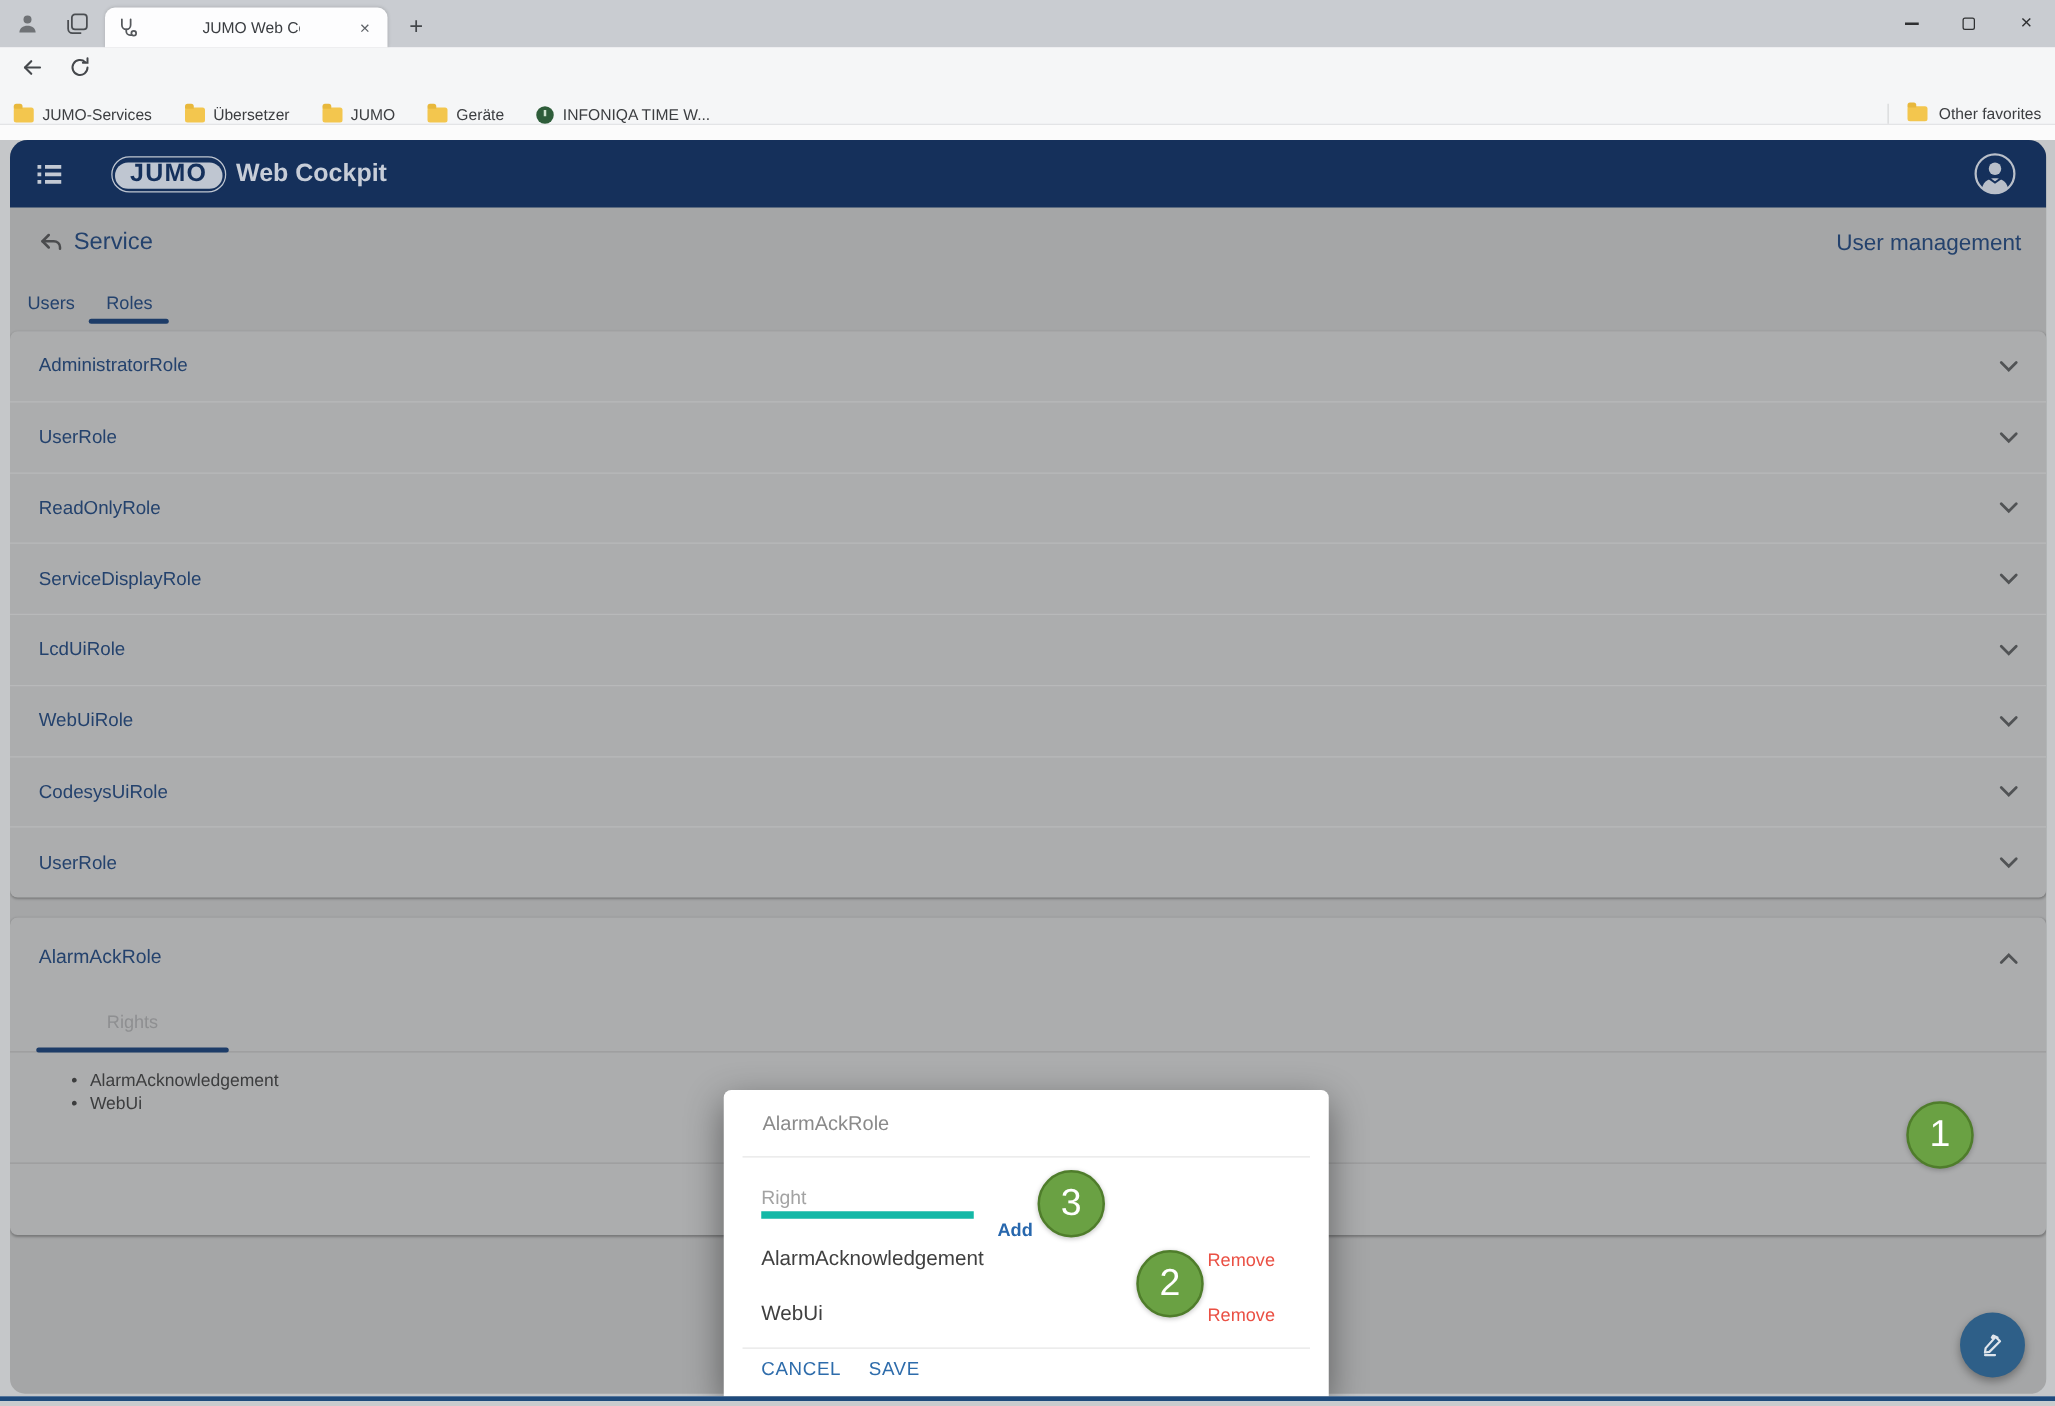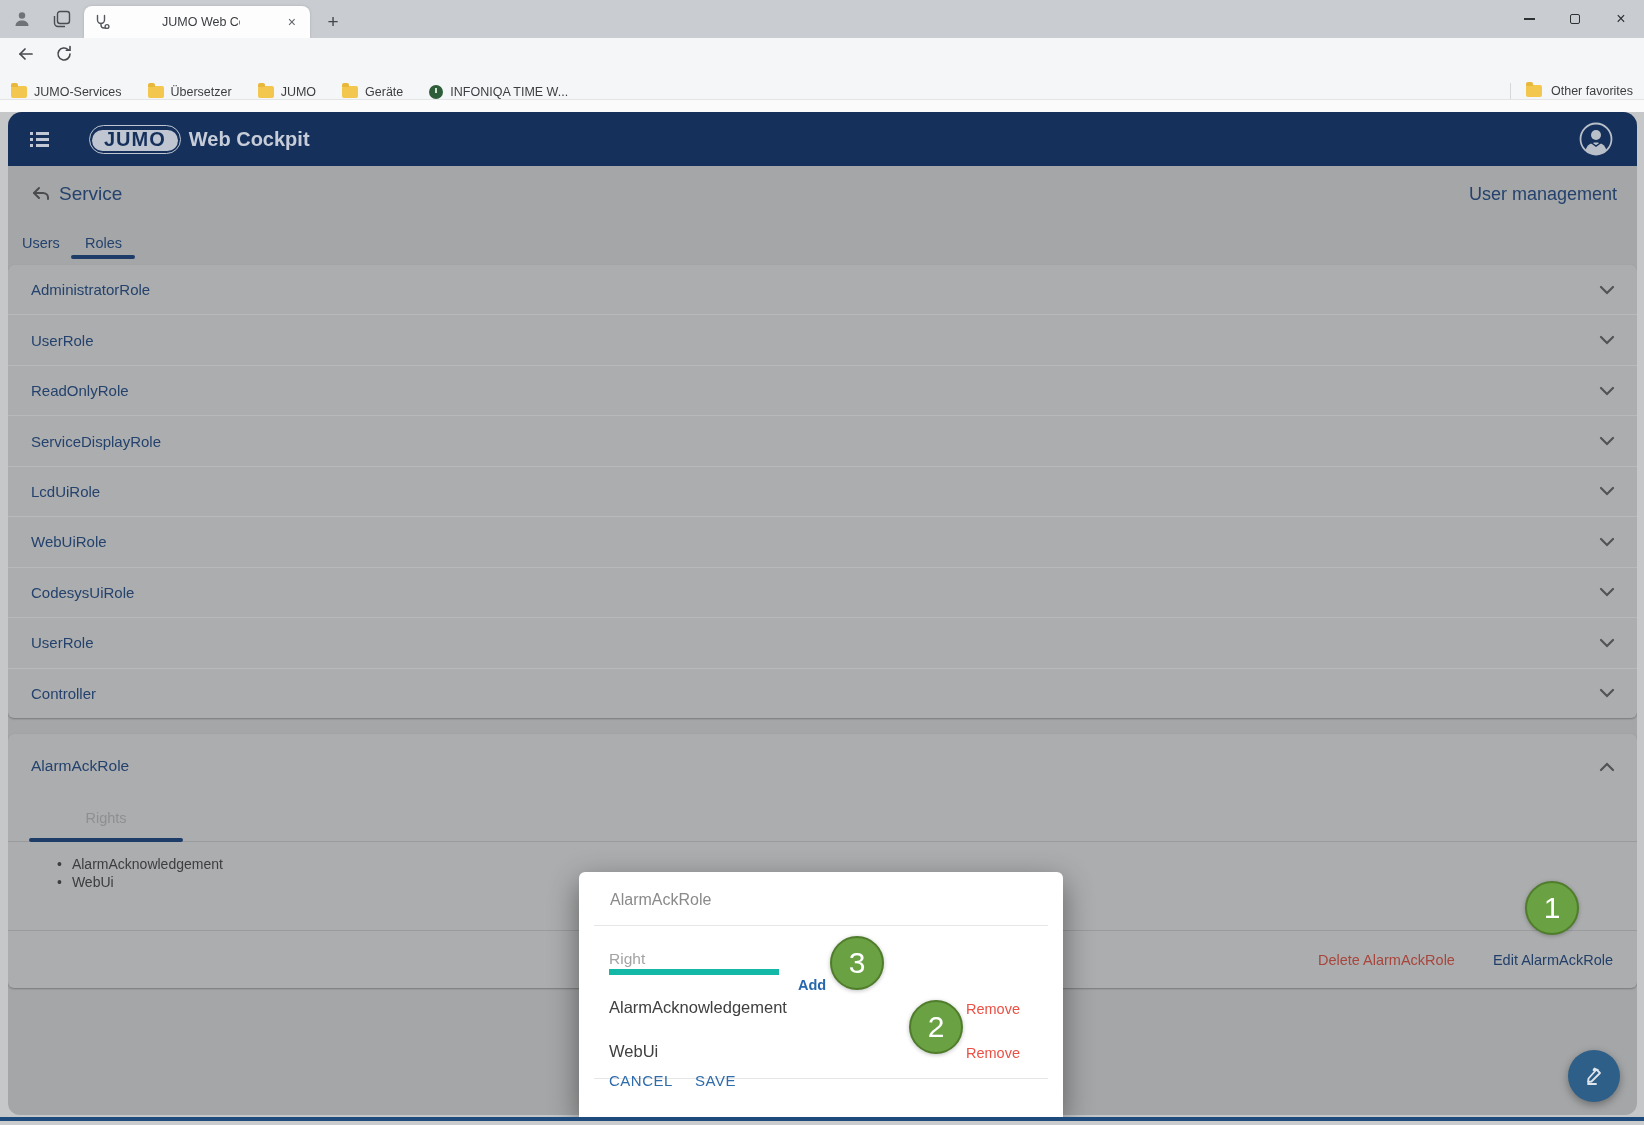--- a/index.html
+++ b/index.html
@@ -104,21 +104,21 @@
   .m-title { position:absolute; left:31px; top:19px; font-size:16px; color:#8a8a8a; }
   .m-div1 { position:absolute; left:15px; right:15px; top:53px; height:1px; background:#e6e6e6; }
   .m-input { position:absolute; left:30px; top:76px; width:170px; height:27px; border:none; border-bottom:6px solid #14b8a6; font-size:15.5px; color:#3f3f3f; background:transparent; outline:none; font-family:"Liberation Sans", sans-serif; }
   .m-input::placeholder { color:#a3a3a3; }
   .m-add { position:absolute; left:219px; top:84px; font-size:14.5px; font-weight:600; color:#2767ad;margin-top:21px; }
   .m-item-name { position:absolute; left:30px; font-size:16.5px; color:#404040; }
   .m-remove { position:absolute; right:43px; font-size:14.5px; color:#ea5044; }
   .mi1 { top:126px; } .mr1 { top:129px; }
   .mi2 { top:170px; } .mr2 { top:173px; }
   .m-div2 { position:absolute; left:15px; right:15px; top:206px; height:1px; background:#e6e6e6; }
-  .m-btn { position:absolute; top:200px; font-size:15px; font-weight:500; letter-spacing:.5px; color:#2e6cab; }
+  .m-btn { position:absolute; top:215px; font-size:15px; font-weight:500; letter-spacing:.5px; color:#2e6cab; }
   .m-cancel { left:30px; } .m-save { left:116px; }
 
   
   .anno { position:absolute; width:54px; height:54px; border-radius:50%; background:#6aa143; border:2.5px solid #4f7d2b; color:#ffffff; font-size:30px; display:flex; align-items:center; justify-content:center; z-index:6; box-shadow:0 1px 4px rgba(0,0,0,.25); }
   .anno1 { left:1525px; top:781px; }
   .anno2 { left:909px; top:900px; }
   .anno3 { left:830px; top:836px; }
 
   
   .frame-accent { position:absolute; left:0; top:1117px; width:1644px; height:4px; background:#1e4a7c; }
@@ -397,47 +397,35 @@
             </span>
           </div>
         <div class="role-row">
             <span class="role-name">UserRole</span>
             <span class="chev">
               <svg width="16" height="10" viewBox="0 0 16 10" fill="none" stroke="currentColor" stroke-width="2.2" stroke-linecap="round">
                 <path d="M2 2l6 6 6-6"></path>
               </svg>
             </span>
           </div>
-        <div class="role-row">
-            <span class="role-name">Controller</span>
-            <span class="chev">
-              <svg width="16" height="10" viewBox="0 0 16 10" fill="none" stroke="currentColor" stroke-width="2.2" stroke-linecap="round">
-                <path d="M2 2l6 6 6-6"></path>
-              </svg>
-            </span>
-          </div>
       </div>
 
       <div class="expcard">
         <span class="exp-title">AlarmAckRole</span>
         <span class="exp-chev">
             <svg width="16" height="10" viewBox="0 0 16 10" fill="none" stroke="currentColor" stroke-width="2.2" stroke-linecap="round">
               <path d="M2 8l6-6 6 6"></path>
             </svg>
           </span>
         <span class="rights-tab">Rights</span>
         <span class="tabborder"></span>
         <span class="inkbar-rights"></span>
         <span class="bullet-line bl1">AlarmAcknowledgement</span>
         <span class="bullet-line bl2">WebUi</span>
         <span class="exp-divider"></span>
-        <span class="exp-actions">
-          <span class="btn-delete">Delete AlarmAckRole</span>
-          <span class="btn-edit">Edit AlarmAckRole</span>
-        </span>
       </div>
 
       <div class="fab">
         <svg width="22" height="22" viewBox="0 0 22 22" fill="none" stroke="currentColor" stroke-width="1.8" stroke-linecap="round" stroke-linejoin="round">
             <path d="M13.5 4.5 17 8 8.5 16.5 5 17l.5-3.5zM12 6l-1.5-1 1-1.5L15 5"></path>
             <path d="M5 19h8"></path>
           </svg>
       </div>
     </div>
 

